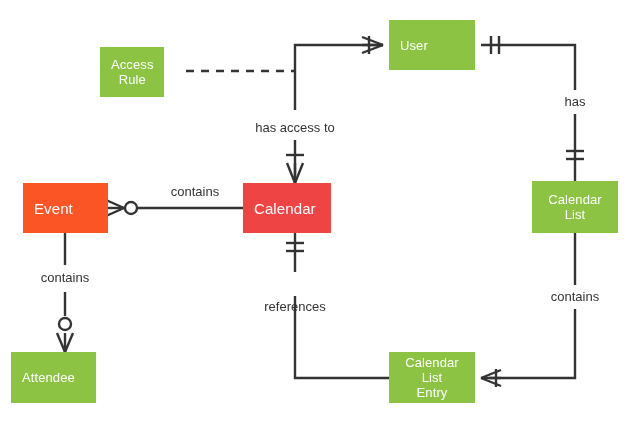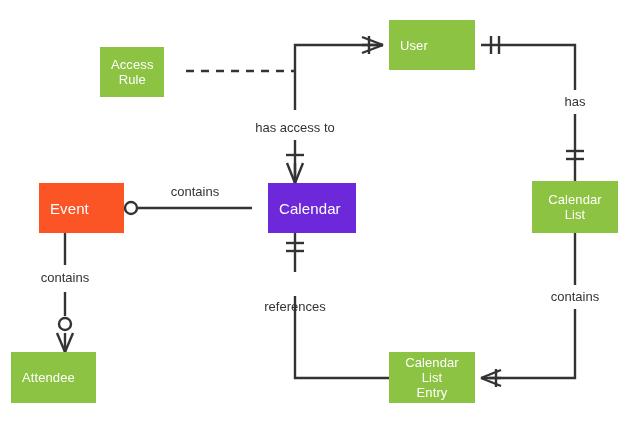--- a/index.html
+++ b/index.html
@@ -120,25 +120,25 @@
 
         <line x1="496" y1="369" x2="496" y2="387"></line>
         <path d="M 481,378 L 501,370"></path>
         <path d="M 481,378 L 501,386"></path>
         <path d="M 481,378 L 501,378"></path>
       </g>
 
     </g>
   </svg>
 
-  <div class="entity-box accent" style="left:39px; top:183px; width:85px; height:50px; background:#fb5425;">
+  <div class="entity-box accent" style="left:23px; top:183px; width:85px; height:50px; background:#fb5425;">
     <span class="entity-label">Event</span>
   </div>
 
-  <div class="entity-box accent" style="left:268px; top:183px; width:88px; height:50px; background:#6d28d9;">
+  <div class="entity-box accent" style="left:243px; top:183px; width:88px; height:50px; background:#ef4444;">
     <span class="entity-label">Calendar</span>
   </div>
 
   <div class="entity-box" style="left:100px; top:47px; width:64px; height:50px; background:#8cc342;">
     <span class="entity-label">Access Rule</span>
   </div>
 
   <div class="entity-box" style="left:389px; top:20px; width:86px; height:50px; background:#8cc342;">
     <span class="entity-label">User</span>
   </div>

